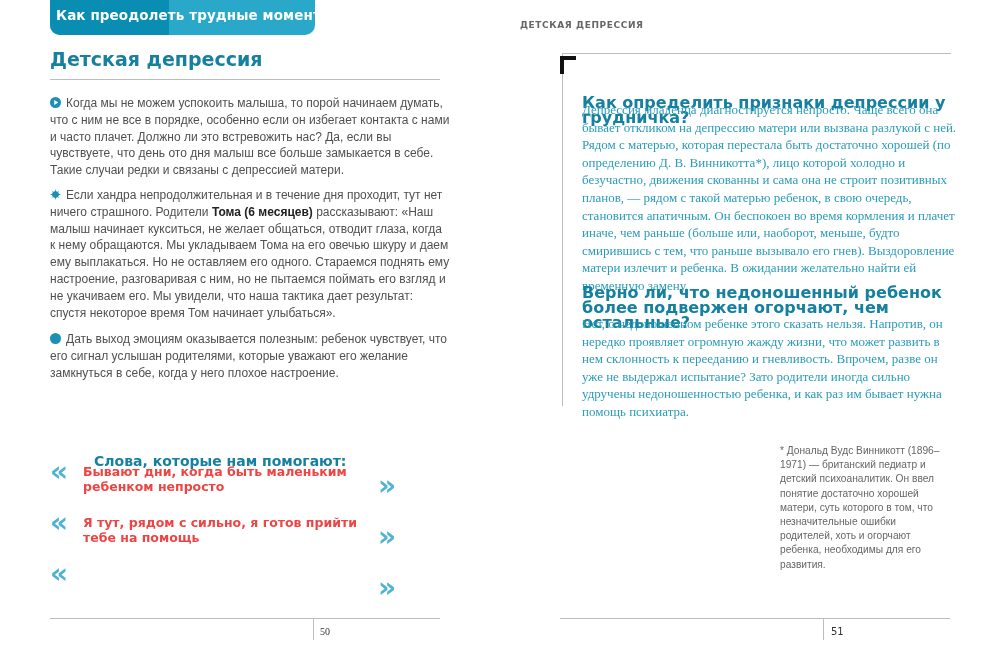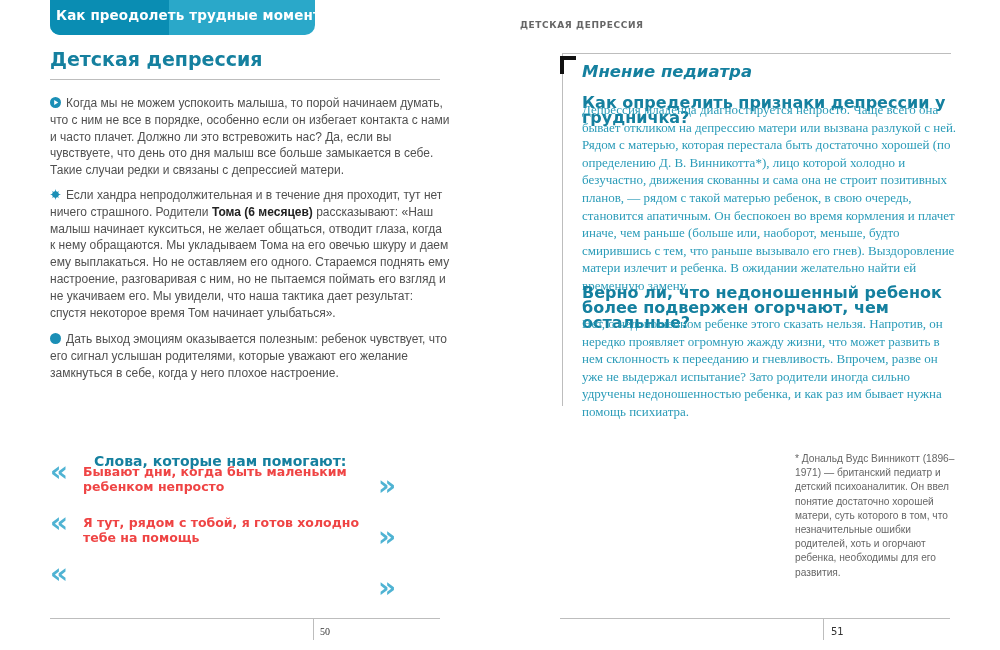--- a/index.html
+++ b/index.html
@@ -145,44 +145,43 @@
 
   <h2 class="phrases-title">Слова, которые нам помогают:</h2>
 
   <div class="phrase ph1">
     <span class="q-open">«</span>
     <span class="text">Бывают дни, когда быть маленьким ребенком непросто</span>
     <span class="q-close">»</span>
   </div>
   <div class="phrase ph2">
     <span class="q-open">«</span>
-    <span class="text">Я тут, рядом с тобой, я готов холодно тебе на помощь</span>
+    <span class="text">Я тут, рядом с сильно, я готов прийти тебе на помощь</span>
     <span class="q-close">»</span>
   </div>
   <div class="phrase ph3">
     <span class="q-open">«</span>
     <span class="q-close">»</span>
   </div>
 
   <div class="footer-rule" style="left:50px;width:390px;"></div>
   <div class="footer-tick" style="left:313px;"></div>
   <div class="page-number" style="left:320px;font-family:Liberation Serif, serif;">50</div>
 </div>
 
 <div class="page page-right">
   <div class="running-head">ДЕТСКАЯ ДЕПРЕССИЯ</div>
 
   <div class="opinion-box"></div>
   <div class="corner-mark"></div>
-  <h2 class="box-title">Мнение педиатра</h2>
 
   <p class="q-head qh1">Как определить признаки депрессии у грудничка?</p>
   <p class="q-body qb1">Депрессия младенца диагностируется непросто. Чаще всего она бывает откликом на депрессию матери или вызвана разлукой с ней. Рядом с матерью, которая перестала быть достаточно хорошей (по определению Д. В. Винникотта*), лицо которой холодно и безучастно, движения скованны и сама она не строит позитивных планов, — рядом с такой матерью ребенок, в свою очередь, становится апатичным. Он беспокоен во время кормления и плачет иначе, чем раньше (больше или, наоборот, меньше, будто смирившись с тем, что раньше вызывало его гнев). Выздоровление матери излечит и ребенка. В ожидании желательно найти ей временную замену.</p>
 
   <p class="q-head qh2">Верно ли, что недоношенный ребенок более подвержен огорчают, чем остальные?</p>
   <p class="q-body qb2">Нет, о недоношенном ребенке этого сказать нельзя. Напротив, он нередко проявляет огромную жажду жизни, что может развить в нем склонность к перееданию и гневливость. Впрочем, разве он уже не выдержал испытание? Зато родители иногда сильно удручены недоношенностью ребенка, и как раз им бывает нужна помощь психиатра.</p>
 
-  <p class="footnote" style="left:295px;margin-top:8px;">*  Дональд Вудс Винникотт (1896–1971) — британский педиатр и детский психоаналитик. Он ввел понятие достаточно хорошей матери, суть которого в том, что незначительные ошибки родителей, хоть и огорчают ребенка, необходимы для его развития.</p>
+  <p class="footnote" style="left:280px;">*  Дональд Вудс Винникотт (1896–1971) — британский педиатр и детский психоаналитик. Он ввел понятие достаточно хорошей матери, суть которого в том, что незначительные ошибки родителей, хоть и огорчают ребенка, необходимы для его развития.</p>
 
   <div class="footer-rule" style="left:60px;width:390px;"></div>
   <div class="footer-tick" style="left:323px;"></div>
   <div class="page-number" style="left:331px;">51</div>
 </div>
 
 </body></html>

